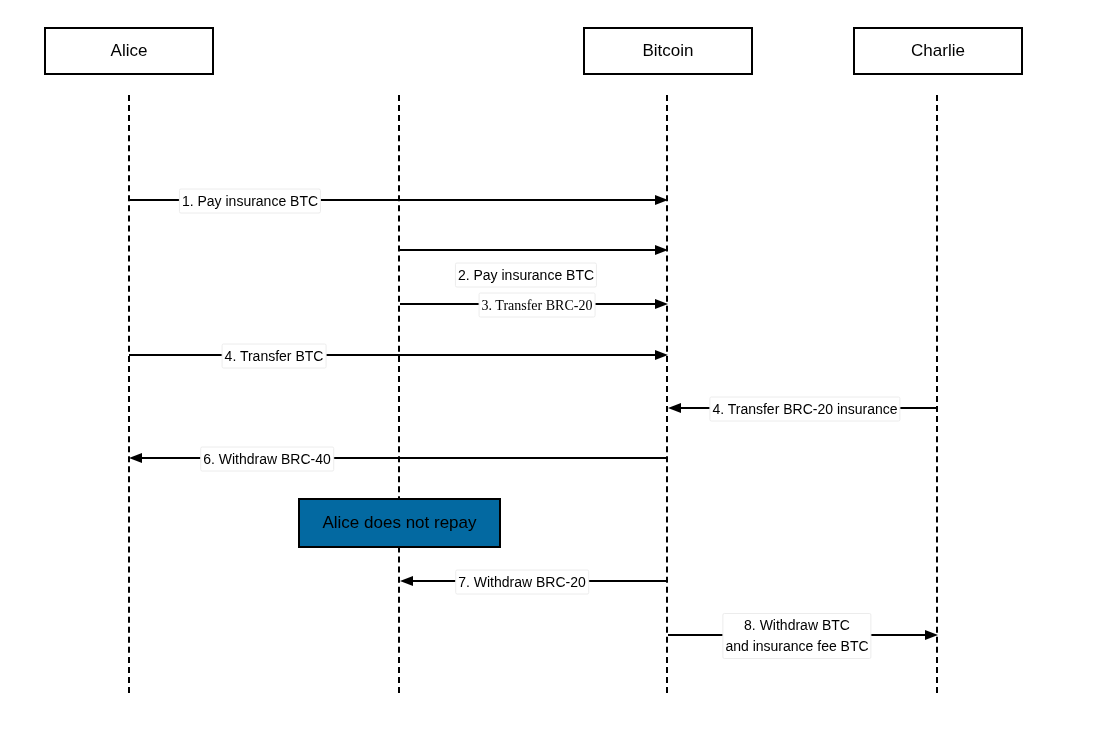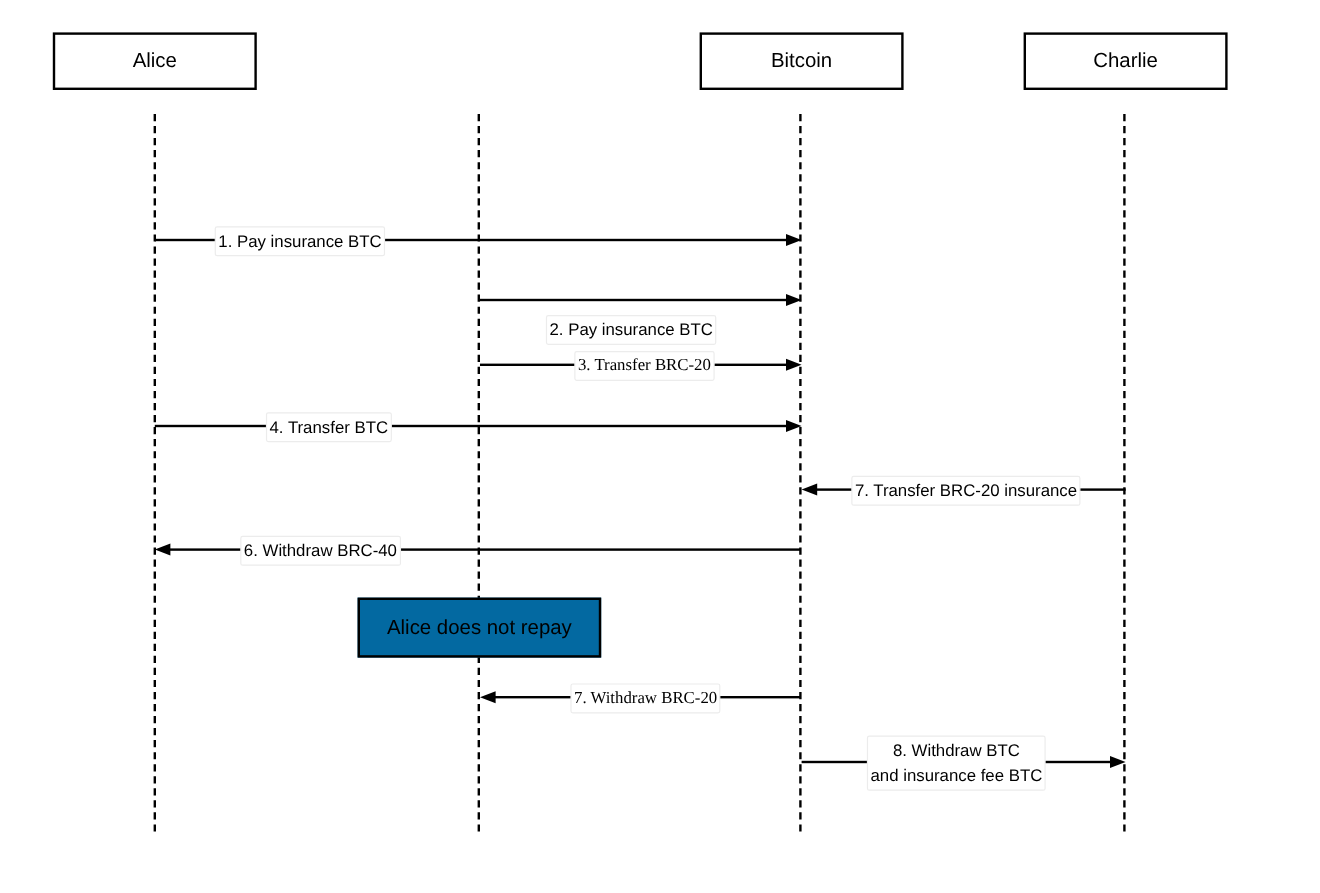--- a/index.html
+++ b/index.html
@@ -124,37 +124,37 @@
 
   <div>
     <div class="msg-line" style="left:129px; top:354px; width:532px;"></div>
     <div class="arrow-right" style="left:655px; top:350px;"></div>
     <div class="msg-label" style="left:274px; top:356px;">4. Transfer BTC</div>
   </div>
 
   <div>
     <div class="msg-line" style="left:675px; top:407px; width:263px;"></div>
     <div class="arrow-left" style="left:668px; top:403px;"></div>
-    <div class="msg-label" style="left:805px; top:409px;">7. Transfer BRC-20 insurance</div>
+    <div class="msg-label" style="left:805px; top:409px;">4. Transfer BRC-20 insurance</div>
   </div>
 
   <div>
     <div class="msg-line" style="left:136px; top:457px; width:531px;"></div>
     <div class="arrow-left" style="left:129px; top:453px;"></div>
     <div class="msg-label" style="left:267px; top:459px;">6. Withdraw BRC-40</div>
   </div>
 
   <div class="note-box">
     <span>Alice does not repay</span>
   </div>
 
   <div>
     <div class="msg-line" style="left:407px; top:580px; width:260px;"></div>
     <div class="arrow-left" style="left:400px; top:576px;"></div>
-    <div class="msg-label" style="left:538px; top:582px;font-family:Liberation Serif, serif;">7. Withdraw BRC-20</div>
+    <div class="msg-label" style="left:522px; top:582px;">7. Withdraw BRC-20</div>
   </div>
 
   <div>
     <div class="msg-line" style="left:668px; top:634px; width:263px;"></div>
     <div class="arrow-right" style="left:925px; top:630px;"></div>
     <div class="msg-label" style="left:797px; top:636px;">8. Withdraw BTC
 and insurance fee BTC</div>
   </div>
 
 </div>

